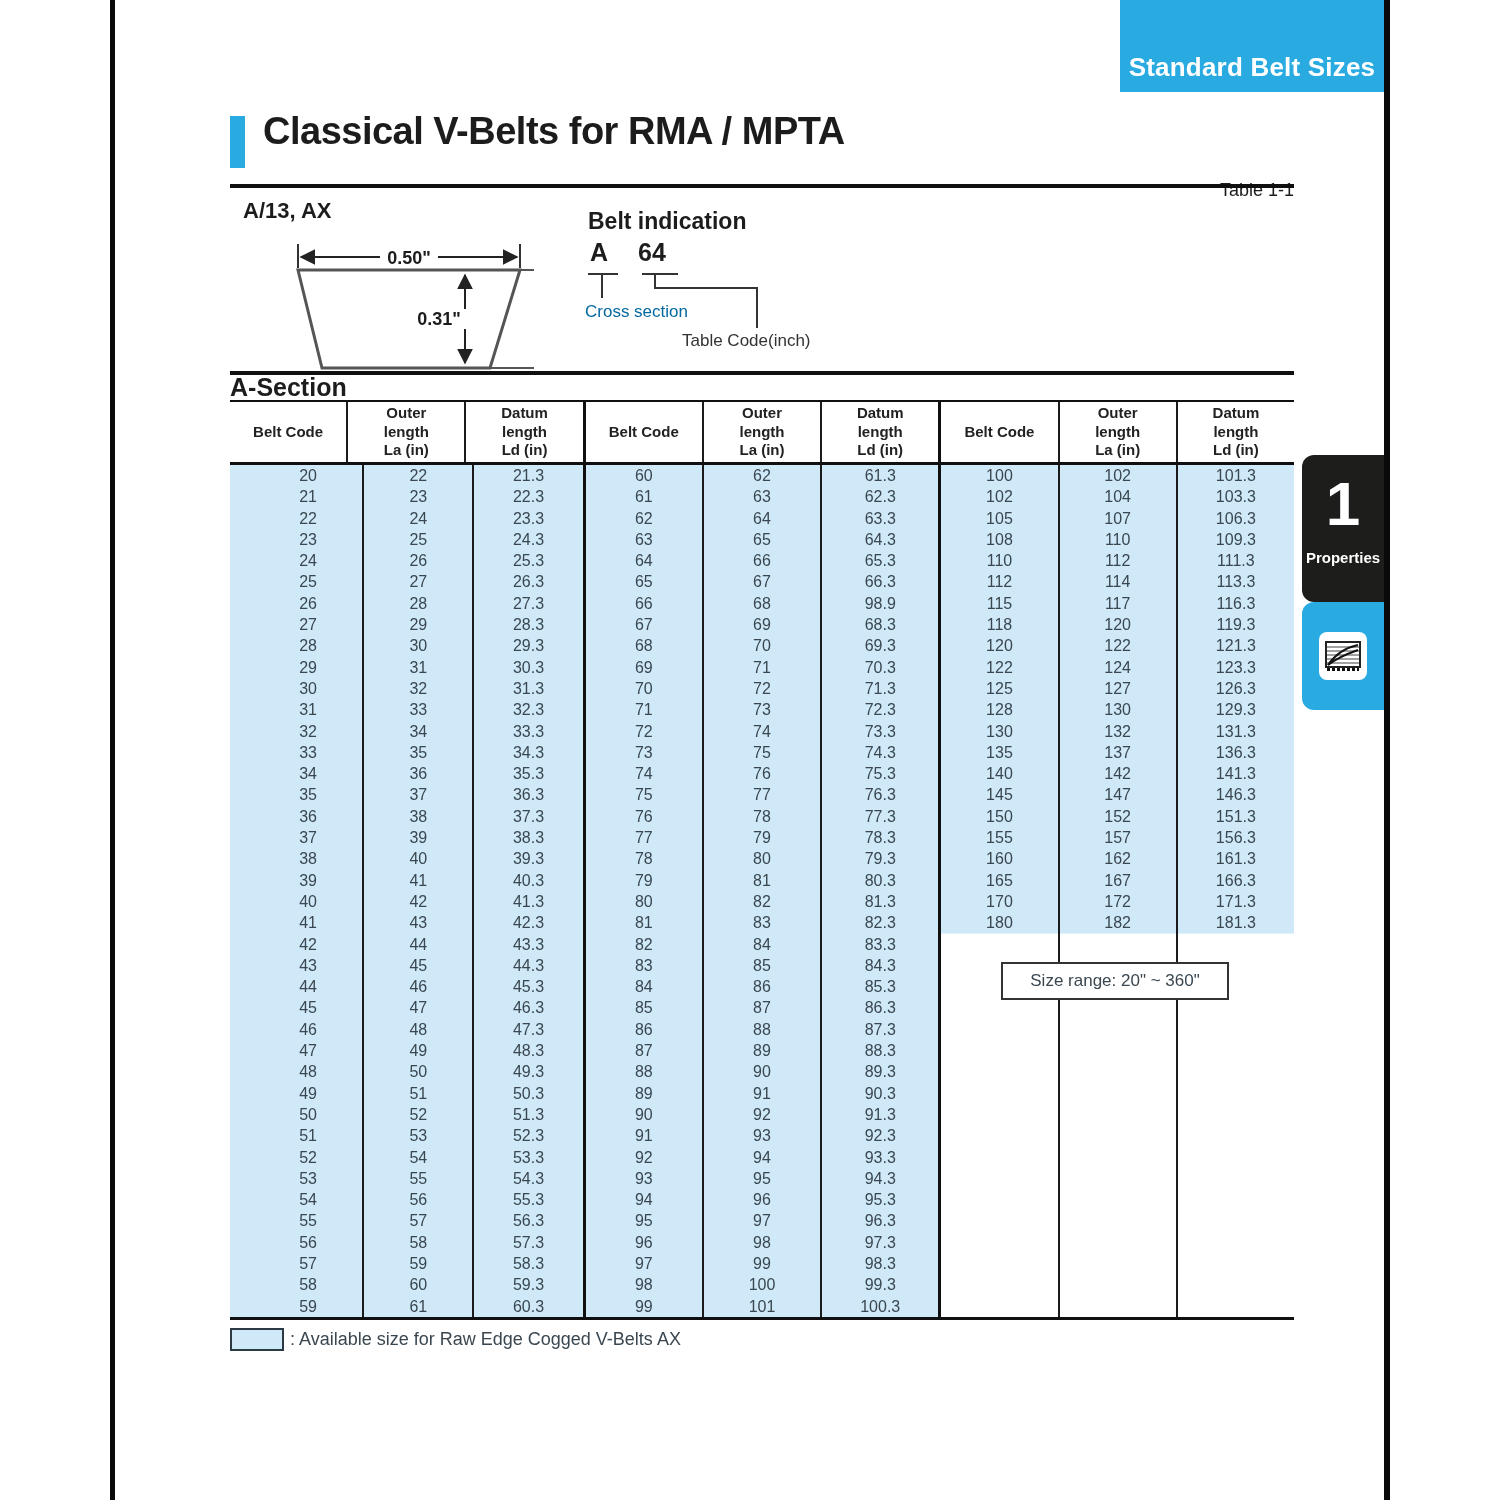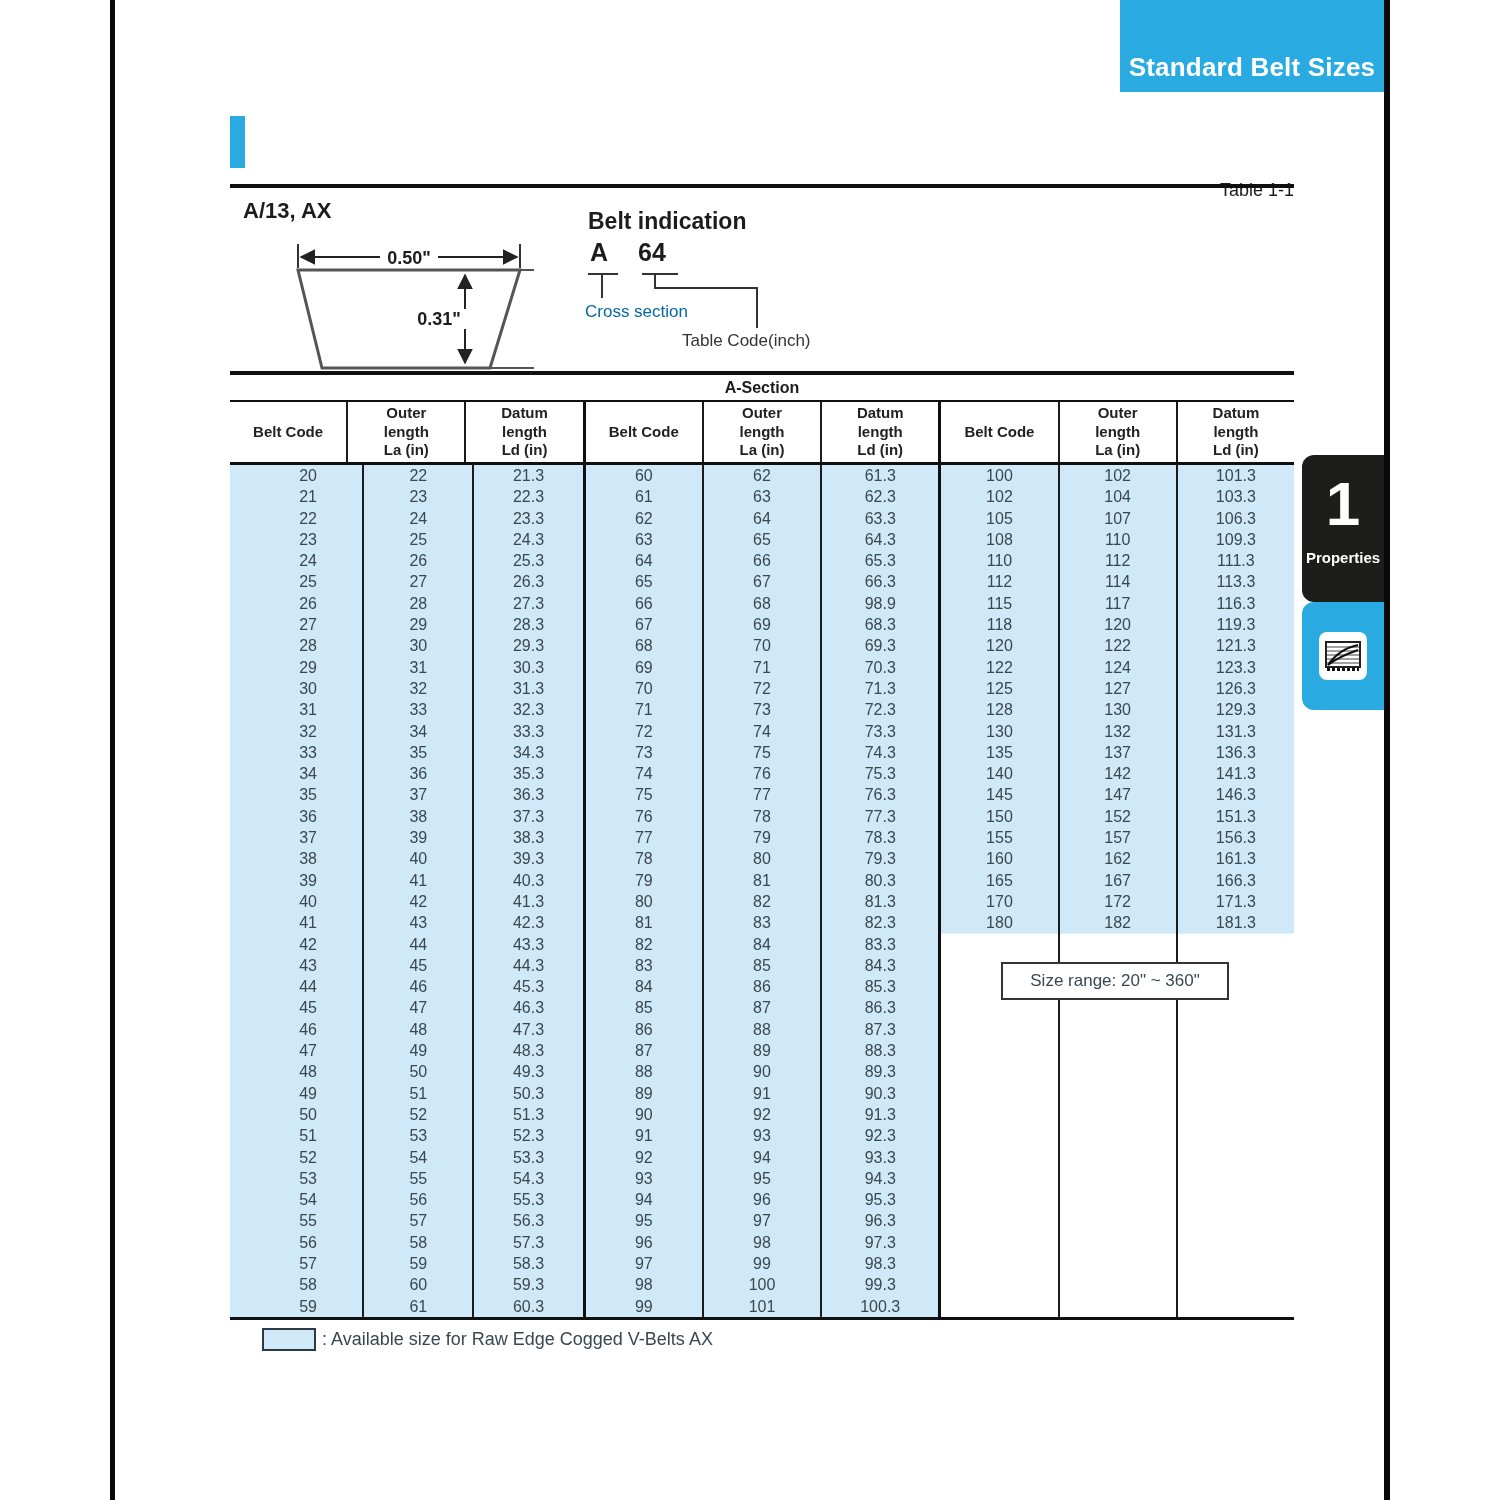--- a/index.html
+++ b/index.html
@@ -24,21 +24,21 @@
 
   .bi-title{position:absolute;left:588px;top:208px;font-size:23px;font-weight:bold;}
   .bi-values{position:absolute;left:590px;top:238px;font-size:25px;font-weight:bold;display:flex;gap:30px;}
   .bi-connectors{position:absolute;left:585px;top:268px;}
   .bi-caption1{position:absolute;left:585px;top:302px;font-size:17px;color:#0369a1;}
   .bi-caption2{position:absolute;left:682px;top:331px;font-size:17px;color:#333;}
 
   
   .belt-table{position:absolute;left:230px;top:371px;width:1064px;box-sizing:border-box;
               border-top:4px solid #101010;border-bottom:3px solid #101010;}
-  .section-band{height:25px;line-height:25px;text-align:center;font-size:16px;font-weight:bold;
+  .section-band{height:25px;line-height:25px;font-size:25px;font-weight:bold;
                 border-bottom:2px solid #101010;}
   .header-row{display:flex;height:60px;border-bottom:3px solid #101010;}
   .hgroup{flex:1;display:flex;}
   .hgroup + .hgroup{border-left:3px solid #101010;}
   .hcell{flex:1;display:flex;align-items:center;justify-content:center;text-align:center;
          font-size:15px;line-height:1.25;white-space:pre-line;color:#222;font-weight:bold;}
   .hcell + .hcell{border-left:2px solid #1b1b1b;}
   .data-row{display:flex;height:852px;}
   .tgroup{flex:1;display:flex;}
   .tgroup + .tgroup{border-left:3px solid #101010;}
@@ -55,37 +55,38 @@
   .tab-black{position:absolute;left:1302px;top:455px;width:82px;height:147px;background:#1d1d1b;
              border-radius:12px 0 0 12px;display:flex;flex-direction:column;align-items:center;
              justify-content:flex-start;z-index:6;}
   .tab-black .num{color:#fff;font-size:62px;font-weight:bold;line-height:1;margin-top:18px;}
   .tab-black .lbl{color:#fff;font-size:15px;font-weight:bold;margin-top:14px;}
   .tab-cyan{position:absolute;left:1302px;top:602px;width:82px;height:108px;background:#29abe2;
             border-radius:12px 0 0 12px;display:flex;align-items:center;justify-content:center;z-index:6;}
   .tab-icon{width:48px;height:48px;background:#fff;border-radius:8px;display:flex;
             align-items:center;justify-content:center;}
 
-  .legend{position:absolute;left:230px;top:1328px;display:flex;align-items:center;margin-left:32px;}
+  .legend{position:absolute;left:230px;top:1328px;display:flex;align-items:center;}
   .legend-swatch{width:54px;height:23px;background:#cfe9f8;border:2px solid #2b3a44;box-sizing:border-box;}
   .legend-text{margin-left:6px;font-size:18px;color:#3a4750;}
 </style>
 </head>
 <body>
 
 <div class="page">
 
   <div class="vrule left"></div>
   <div class="vrule right"></div>
 
   <div class="banner">
     <span>Standard Belt Sizes</span>
   </div>
 
   <div class="title-accent"></div>
+  <h1 class="page-title" style="margin:0">Classical V-Belts for RMA / MPTA</h1>
   <div class="table-ref">Table 1-1</div>
   <div class="title-rule"></div>
 
   <div class="section-label">A/13, AX</div>
   <div class="belt-diagram">
     <svg width="330" height="150" viewBox="0 0 330 150">
       <defs>
         <marker id="ah" viewBox="0 0 10 10" refX="9" refY="5" markerWidth="8" markerHeight="8" orient="auto-start-reverse">
             <path d="M0,0 L10,5 L0,10 z" fill="#222"></path>
           </marker>

